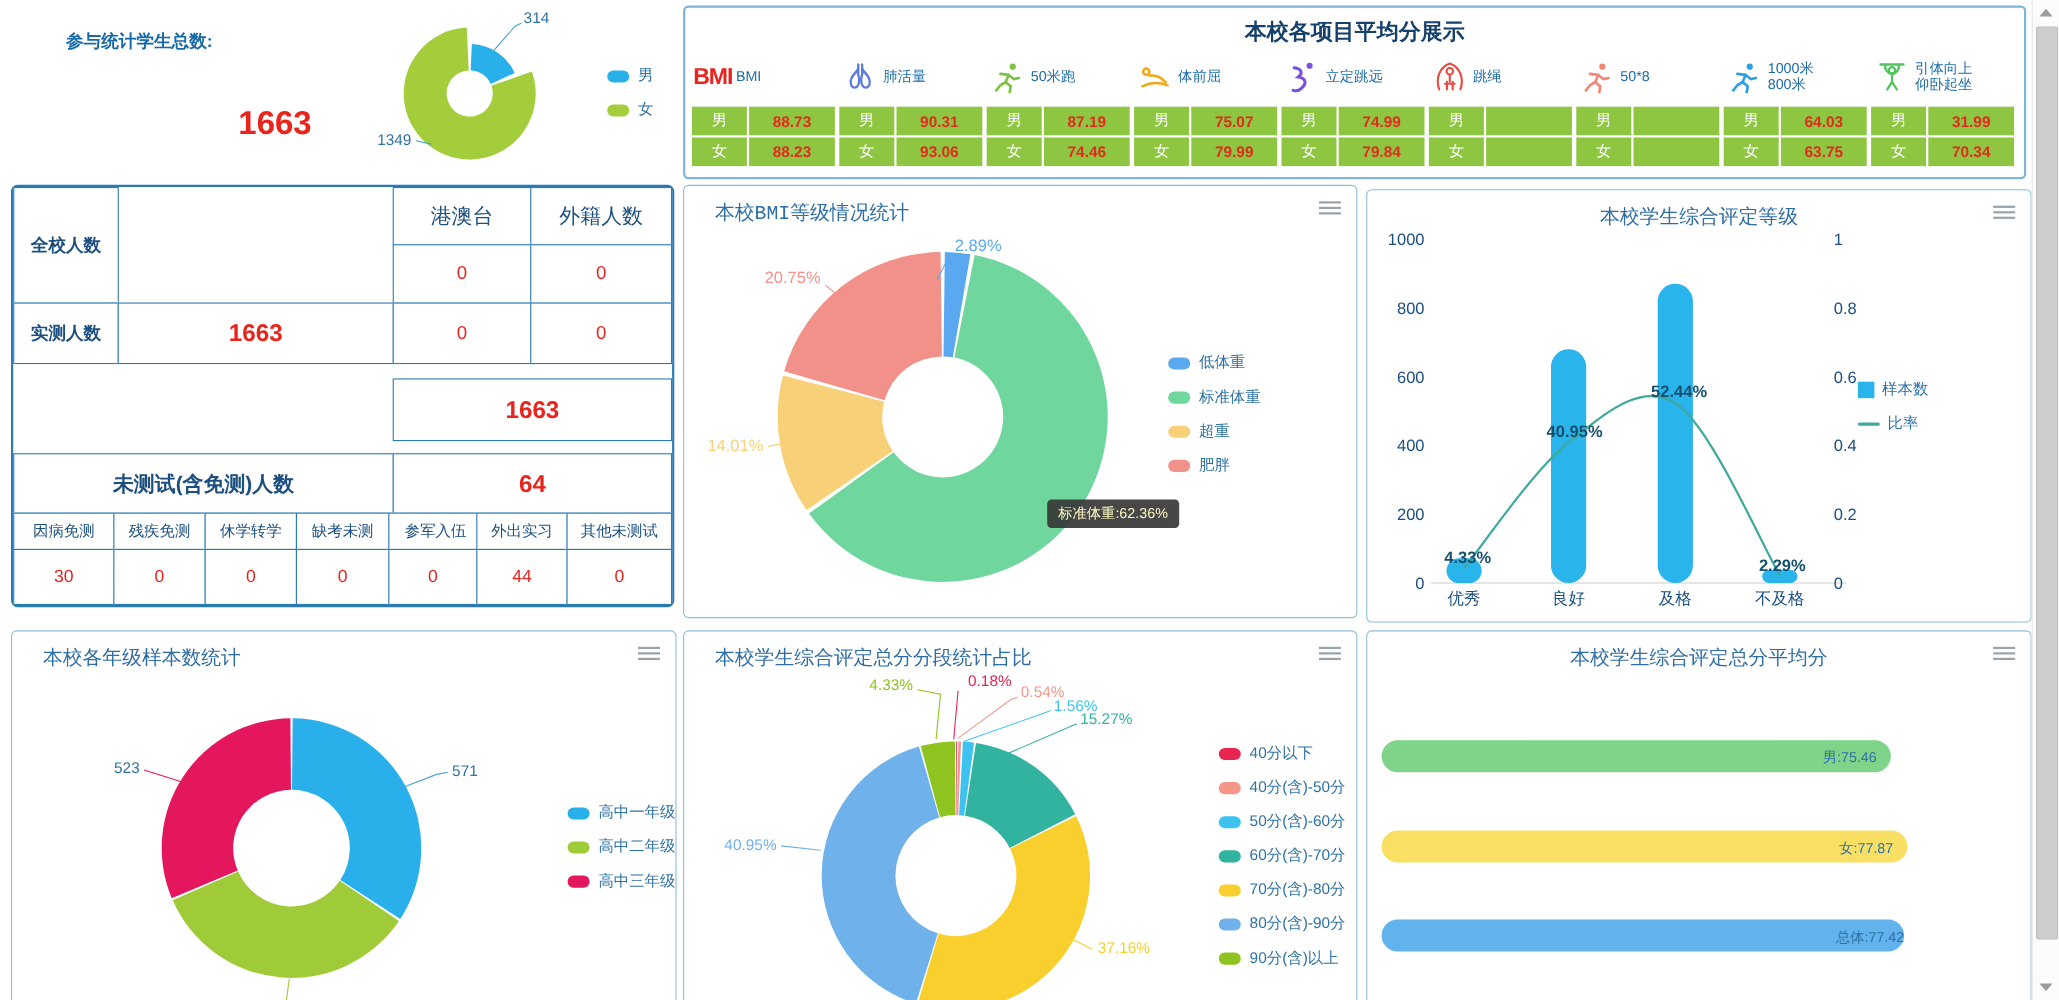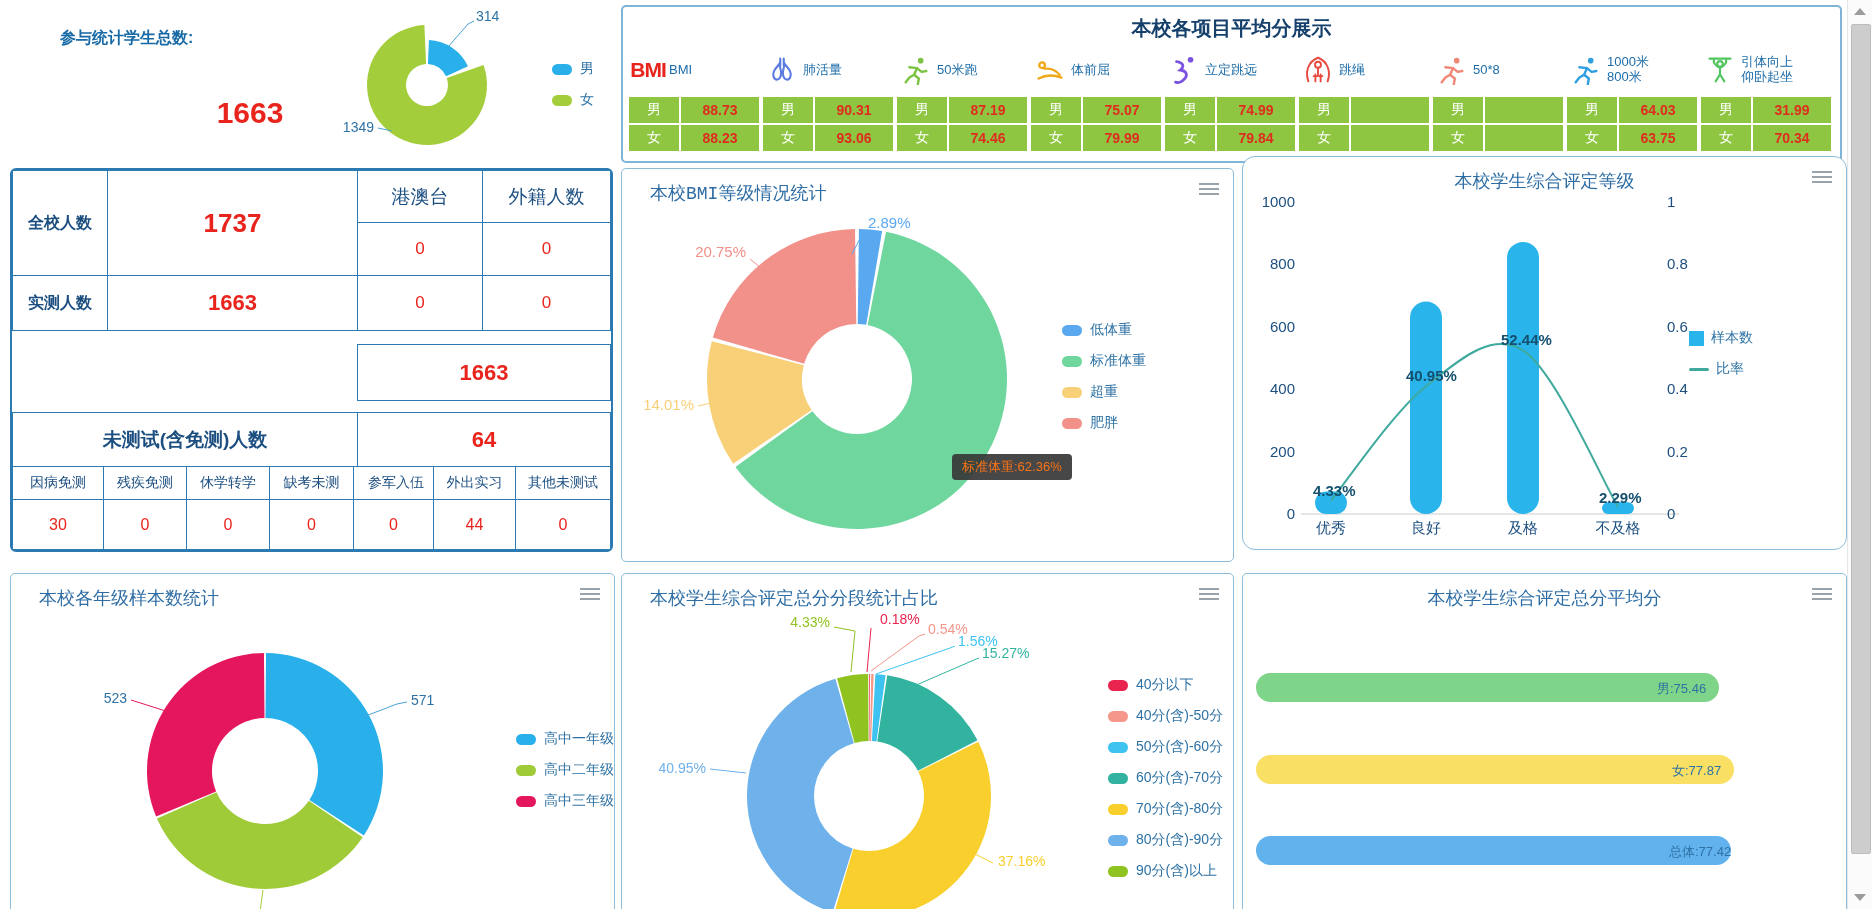--- a/index.html
+++ b/index.html
@@ -42,21 +42,21 @@
   .hdr{font-size:19px;color:#1c4f80;}
   .valXL{font-size:26px;font-weight:bold;color:#e8241d;}
   .valL{font-size:22px;font-weight:bold;color:#e8241d;}
   .valM{font-size:17px;color:#e8241d;}
   .bkh{font-size:14px;color:#1c4f80;top:0;height:100%;}
   .bkv{font-size:16px;color:#e8241d;top:0;height:100%;}
   #bk-h,#bk-v{position:absolute;left:0;width:599px;}
   #bk-h{top:296px;height:34px;}
   #bk-v{top:329px;height:51px;}
   
-  .ctooltip{position:absolute;left:330px;top:285px;background:rgba(55,55,55,.92);color:#f97316;
+  .ctooltip{position:absolute;left:330px;top:285px;background:rgba(55,55,55,.92);color:#fef9c3;
     font-size:13px;padding:4px 10px;border-radius:4px;white-space:nowrap;}
   
   #avg-bars{position:absolute;left:0;top:0;width:100%;height:100%;}
   .avgbar{position:absolute;left:13px;height:29px;border-radius:15px;}
   .avglabel{position:absolute;top:7px;font-size:13px;color:#2e72a4;white-space:nowrap;}
   
   #scrollbar{position:absolute;left:1847px;top:0;width:25px;height:909px;background:#fbfbfb;border-left:1px solid #e6e6e6;box-sizing:border-box;}
   .sb-arrow{position:absolute;left:6px;width:0;height:0;border-left:6px solid transparent;border-right:6px solid transparent;}
   .sb-up{top:8px;border-bottom:7px solid #9b9b9b;}
   .sb-down{bottom:8px;border-top:7px solid #9b9b9b;}
@@ -269,21 +269,20 @@
             <div class="gc gval">31.99</div>
             <div class="gc glbl">女</div>
             <div class="gc gval">70.34</div>
           </div>
         </div>
       </div>
   </section>
 
   <section id="stats-table">
     <div class="tc lblB" style="left:0;top:0;width:96px;height:106px">全校人数</div>
-    <div class="tc valXL" style="left:95px;top:0;width:251px;height:106px">1737</div>
     <div class="tc hdr" style="left:345px;top:0;width:126px;height:53px">港澳台</div>
     <div class="tc hdr" style="left:470px;top:0;width:129px;height:53px">外籍人数</div>
     <div class="tc valM" style="left:345px;top:52px;width:126px;height:54px">0</div>
     <div class="tc valM" style="left:470px;top:52px;width:129px;height:54px">0</div>
     <div class="tc lblB" style="left:0;top:105px;width:96px;height:56px">实测人数</div>
     <div class="tc valL" style="left:95px;top:105px;width:251px;height:56px">1663</div>
     <div class="tc valM" style="left:345px;top:105px;width:126px;height:56px">0</div>
     <div class="tc valM" style="left:470px;top:105px;width:129px;height:56px">0</div>
     <div class="tc valL" style="left:345px;top:174px;width:254px;height:57px">1663</div>
     <div class="tc lblL" style="left:0;top:242px;width:346px;height:55px">未测试(含免测)人数</div>
@@ -341,21 +340,21 @@
           <span class="ltx">超重</span>
         </div>
         <div class="litem">
           <span class="lic" style="background:#f2908a"></span>
           <span class="ltx">肥胖</span>
         </div>
       </div>
     <div class="ctooltip">标准体重:62.36%</div>
   </section>
 
-  <section class="panel" style="left:1242px;top:156px;width:603px;height:392px;border-radius:13px;">
+  <section class="panel" style="left:1242px;top:172px;width:603px;height:392px;">
     <div class="ptitle-c">本校学生综合评定等级</div>
     <div class="burger">
         <span></span>
         <span></span>
         <span></span>
       </div>
     <svg id="svg-rating" class="csvg" width="603" height="392">
         <line x1="58" y1="357" x2="436" y2="357" stroke="#cccccc" stroke-width="1"></line>
         <text x="52" y="362" text-anchor="end" font-size="15" fill="#1c4f80">0</text>
         <text x="52" y="299.6" text-anchor="end" font-size="15" fill="#1c4f80">200</text>

